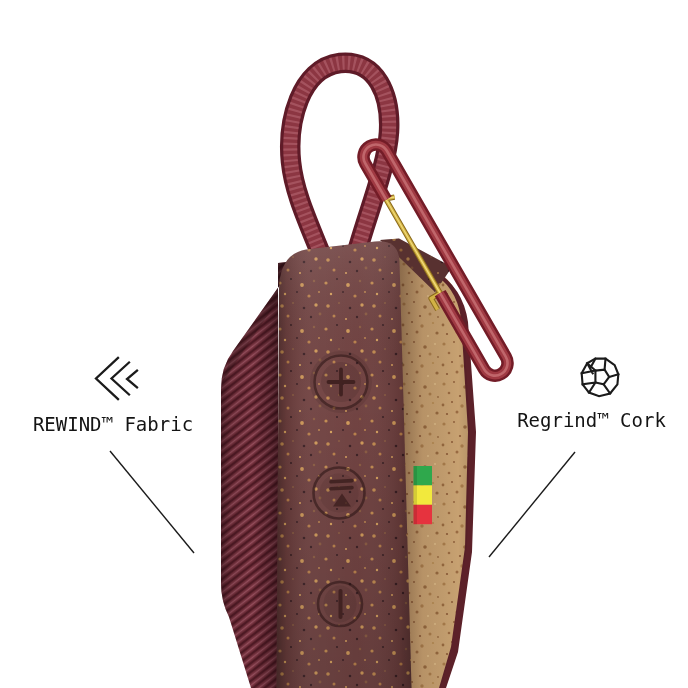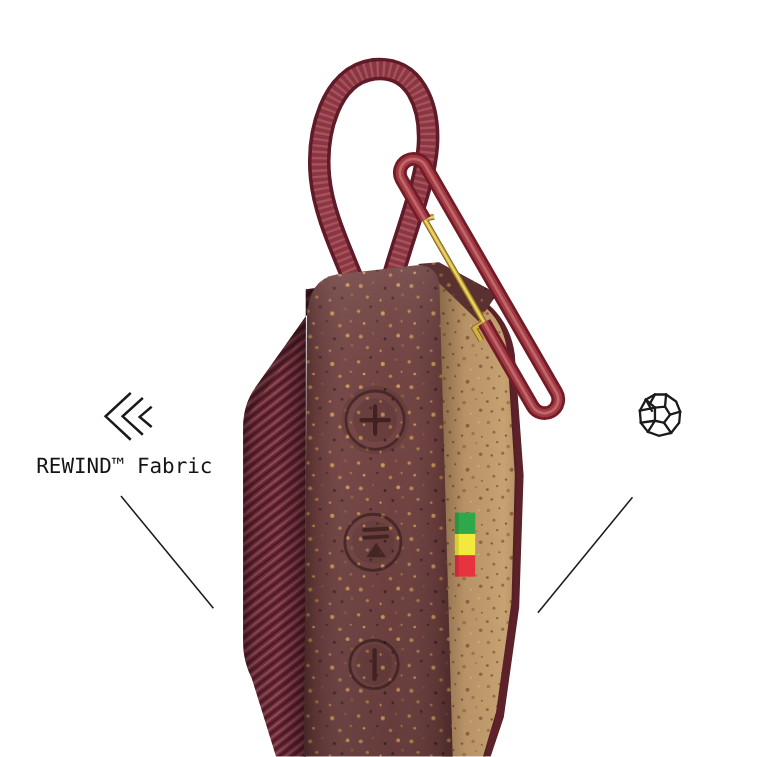--- a/index.html
+++ b/index.html
@@ -179,14 +179,15 @@
   </svg>
   <div class="callout-label" style="left:26px;top:413px;width:174px;">REWIND™ Fabric</div>
 
   <svg class="callout-icon" style="left:578px;top:355px;" width="44" height="44" viewBox="0 0 48 48">
     <g class="icon-stroke" stroke-linejoin="round">
       <path d="M19,4 L30,4 L40,11 L44,21 L43,32 L35,42 L23,45 L12,41 L5,32 L4,20 L10,9 Z"></path>
       <path d="M19,17 L29,16 L34,24 L28,32 L19,30 Z"></path>
       <path d="M10,9 L19,17 M30,4 L29,16 M44,21 L34,24 M35,42 L28,32 M12,41 L19,30 M4,20 L19,17 M5,32 L19,30 M19,4 L14,13 M10,9 L16,20"></path>
     </g>
   </svg>
+  <div class="callout-label" style="left:508px;top:409px;width:167px;">Regrind™ Cork</div>
 
 </div>
 
 </body></html>

